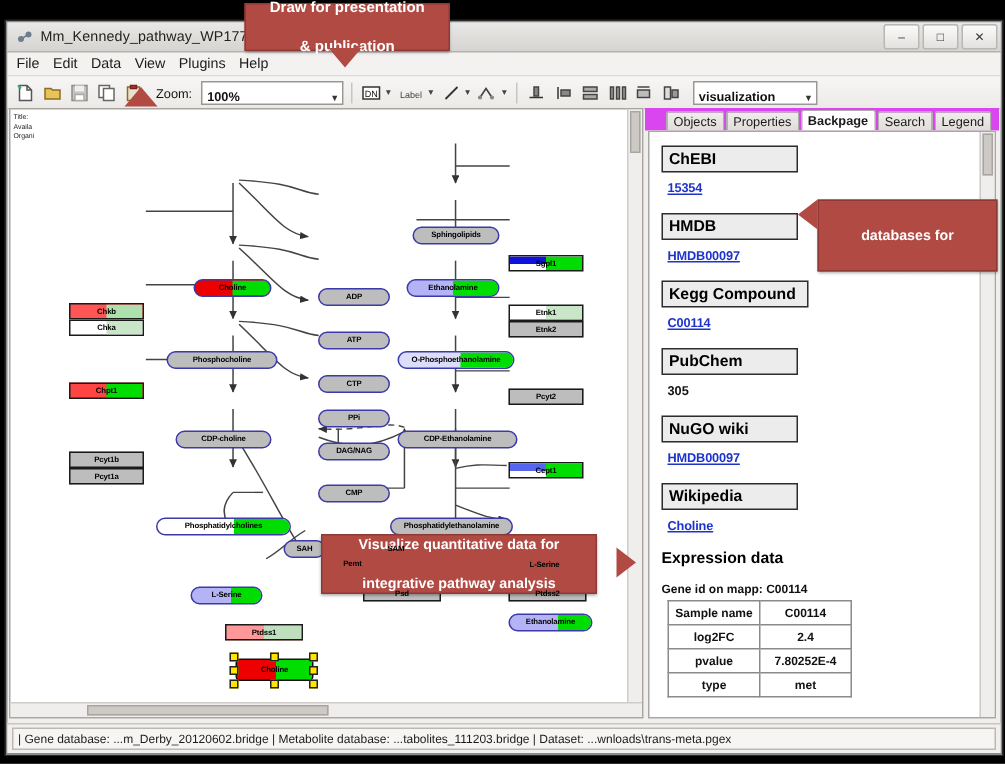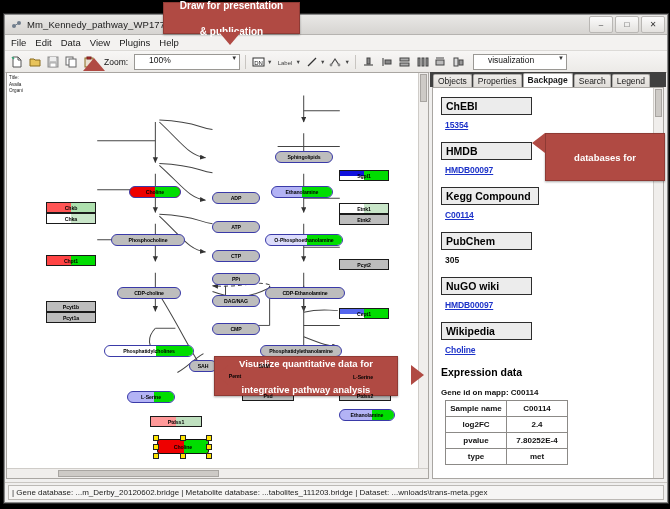--- a/index.html
+++ b/index.html
@@ -20,33 +20,33 @@
 
   .menubar{height:15px;background:#f3f2f0;border-bottom:1px solid #dcdad7;display:flex;align-items:center;
            padding-left:6px;gap:9px;}
   .menubar span{font-size:9.5px;color:#1b1b1b;}
 
   .toolbar{height:21px;background:linear-gradient(#f7f6f5,#eceae7);border-bottom:1px solid #c9c6c2;
            display:flex;align-items:center;padding-left:4px;gap:3px;position:relative;}
   .tbtn{width:15px;height:15px;display:flex;align-items:center;justify-content:center;}
   .tbtn svg{display:block}
   .zoomlabel{font-size:8.5px;color:#111;margin-left:5px;margin-right:3px;}
-  .combo{height:14px;border:1px solid #9a9894;background:#fff;display:flex;align-items:flex-start;
-         justify-content:space-between;padding:0 2px 0 14px;font-size:8.5px;color:#111;}
+  .combo{height:14px;border:1px solid #9a9894;background:#fff;display:flex;align-items:flex-end;
+         justify-content:space-between;padding:0 2px 0 3px;font-size:8.5px;color:#111;font-weight:bold;}
   .combo .arrow{font-size:6px;color:#333;}
   .sep{width:1px;height:14px;background:#c8c5c1;margin:0 2px;}
   .tbtn.w-wide{width:19px}
   .caret{font-size:5.5px;color:#444;margin-left:-2px;}
 
   
   .content{position:absolute;left:0;top:56px;right:0;bottom:22px;display:flex;}
   .canvaswrap{position:relative;flex:1;background:#ffffff;border:1px solid #a9a6a2;margin:1px;overflow:hidden;}
   .sidebar{width:236px;background:#f0efee;margin:1px 1px 1px 0;display:flex;flex-direction:column;}
 
-  .sidetabs{display:flex;height:15px;align-items:flex-end;padding-left:3px;gap:1px;background:#404040;}
+  .sidetabs{display:flex;height:15px;align-items:flex-end;padding-left:14px;gap:1px;background:#d946ef;}
   .stab{font-size:8.5px;padding:1px 4px 1px;border:1px solid #b0aeab;border-bottom:none;
         background:linear-gradient(#efedea,#e0ddd9);color:#1a1a1a;border-radius:2px 2px 0 0;}
   .stab.active{background:#ffffff;font-weight:bold;padding-bottom:2px;}
   .sidepanel{flex:1;background:#fff;border:1px solid #a9a6a2;margin-left:2px;margin-right:2px;
              position:relative;overflow:hidden;}
   .sideinner{position:absolute;left:0;top:0;right:9px;bottom:0;padding:8px 0 0 8px;overflow:hidden;}
 
   .dbhead{display:inline-block;border:1px solid #2d2d2d;background:#ececec;font-weight:bold;
           font-size:10.5px;padding:2px 7px 2px 4px;color:#000;min-width:78px;}
   .dblink{font-size:8.5px;color:#1d33c9;text-decoration:underline;margin:5px 0 11px 4px;display:block;

